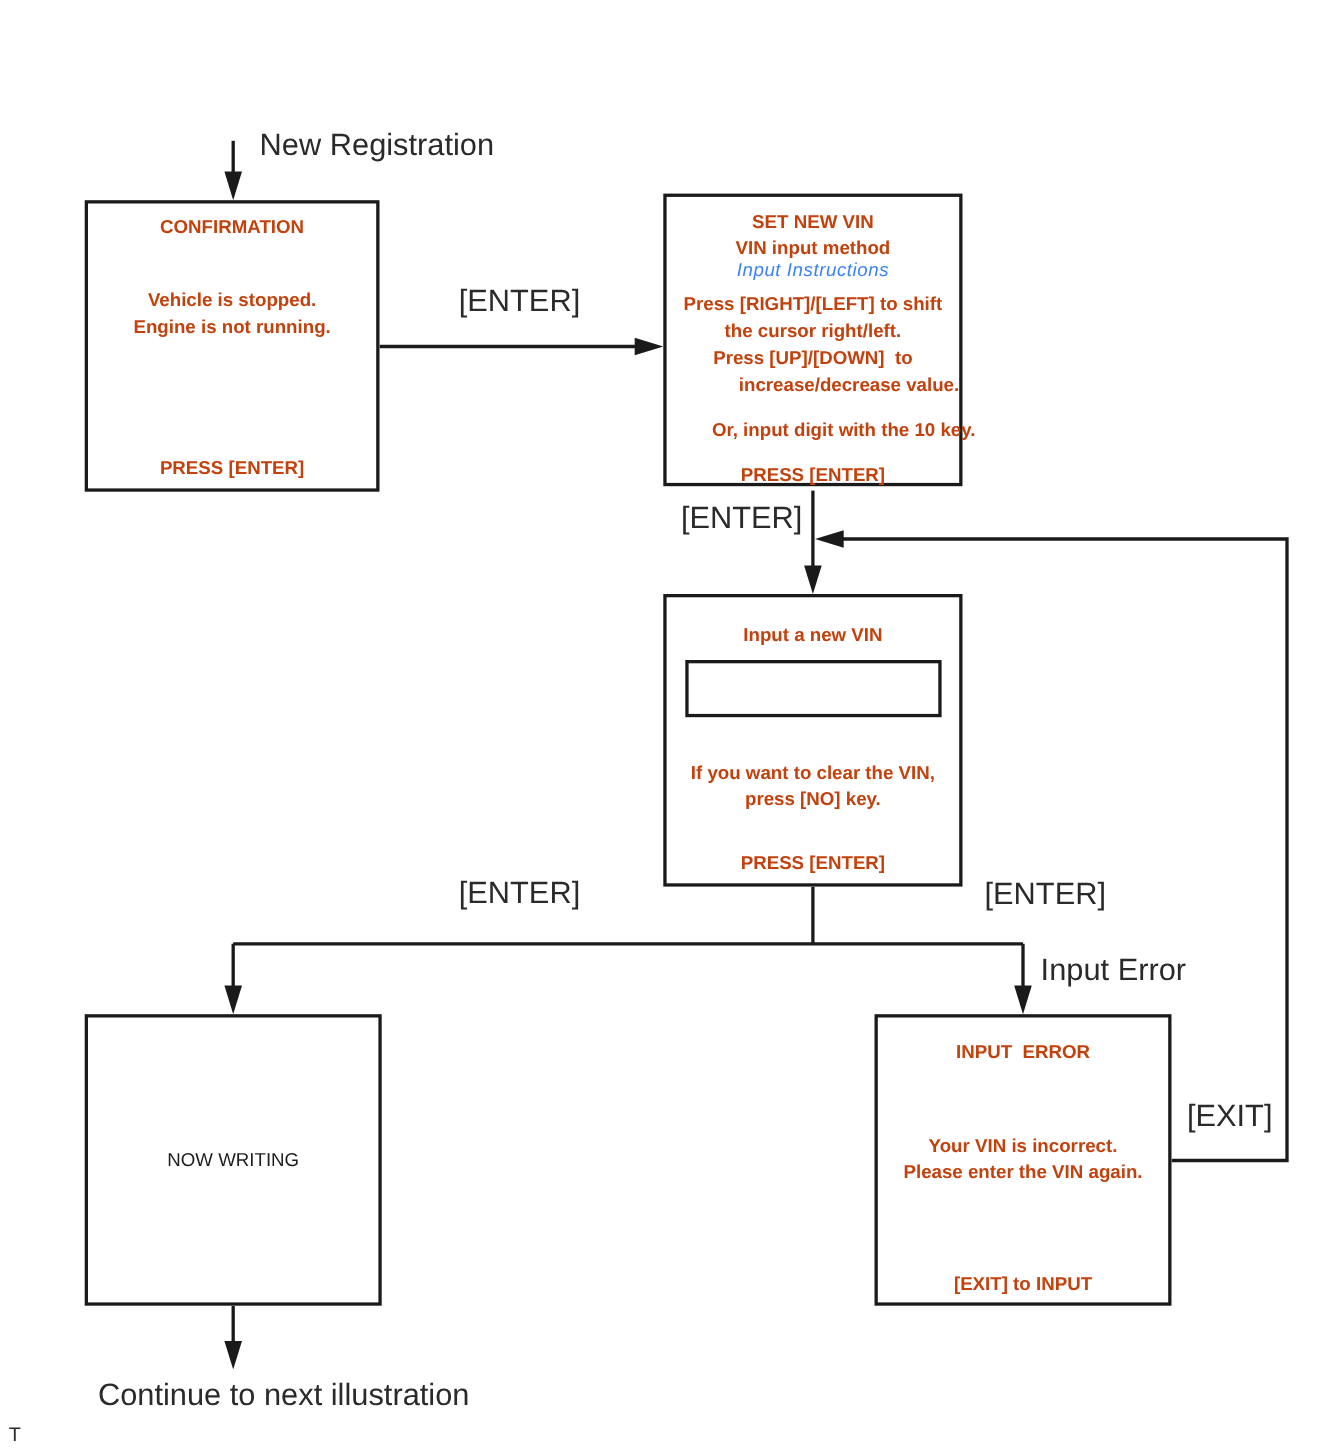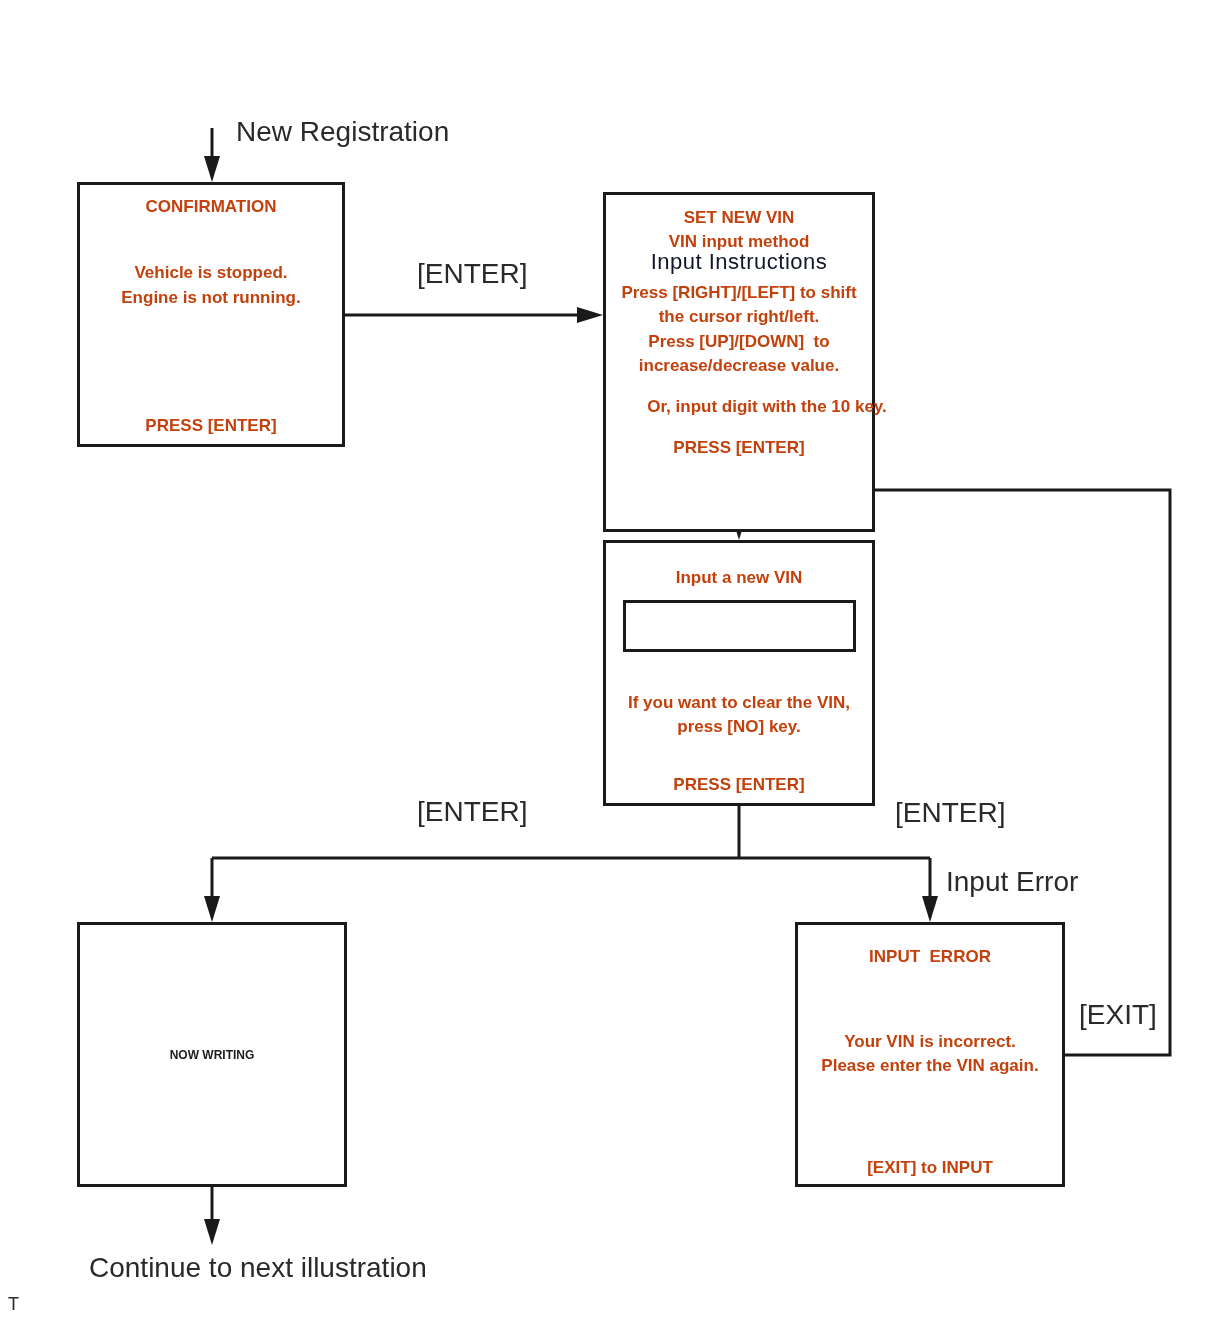--- a/index.html
+++ b/index.html
@@ -34,31 +34,32 @@
     width: 100%;
     text-align: center;
     font-weight: bold;
     font-size: 17px;
     line-height: 20px;
     white-space: pre;
     color: #c2410c;
   }
   .node .ln.heading {
     font-weight: normal;
-    font-size: 22px;
+    font-size: 17px;
     letter-spacing: 0.5px;
-    color: #0f172a;
+    color: #3b82f6;
+    font-style: italic;
   }
   .node-confirmation { left: 77px;  top: 182px; width: 268px; height: 265px; }
-  .node-setnewvin    { left: 603px; top: 192px; width: 272px; height: 340px; }
+  .node-setnewvin    { left: 603px; top: 176px; width: 272px; height: 266px; }
   .node-inputvin     { left: 603px; top: 540px; width: 272px; height: 266px; }
   .node-nowwriting   { left: 77px;  top: 922px; width: 270px; height: 265px;
                        display: flex; align-items: center; justify-content: center; }
   .node-nowwriting .ctr {
-    font-weight: bold; font-size: 12px; white-space: pre; text-align: left;
+    font-weight: normal; font-size: 17px; white-space: pre; text-align: left;
   }
   .node-inputerror   { left: 795px; top: 922px; width: 270px; height: 265px; }
   .vin-field {
     position: absolute;
     box-sizing: border-box;
     left: 17px; top: 57px;
     width: 233px; height: 52px;
     border: 3px solid #1a1a1a;
     background: #ffffff;
     font-size: 17px;
@@ -124,21 +125,21 @@
     <div class="ln" style="top:231px;">PRESS [ENTER]</div>
   </div>
 
   <div class="node node-setnewvin">
     <div class="ln" style="top:13px;">SET NEW VIN</div>
     <div class="ln" style="top:37px;">VIN input method</div>
     <div class="ln heading" style="top:57px;">Input Instructions</div>
     <div class="ln" style="top:88px;">Press [RIGHT]/[LEFT] to shift</div>
     <div class="ln" style="top:112px;">the cursor right/left.</div>
     <div class="ln" style="top:137px;">Press [UP]/[DOWN]  to</div>
-    <div class="ln" style="top:161px;">increase/decrease value.</div>
+    <div class="ln" style="top:161px;text-align:right;">increase/decrease value.</div>
     <div class="ln" style="top:202px;margin-left:28px;">Or, input digit with the 10 key.</div>
     <div class="ln" style="top:243px;">PRESS [ENTER]</div>
   </div>
 
   <div class="node node-inputvin">
     <div class="ln" style="top:25px;">Input a new VIN</div>
     <div class="vin-field"></div>
     <div class="ln" style="top:150px;">If you want to clear the VIN,</div>
     <div class="ln" style="top:174px;">press [NO] key.</div>
     <div class="ln" style="top:232px;">PRESS [ENTER]</div>

